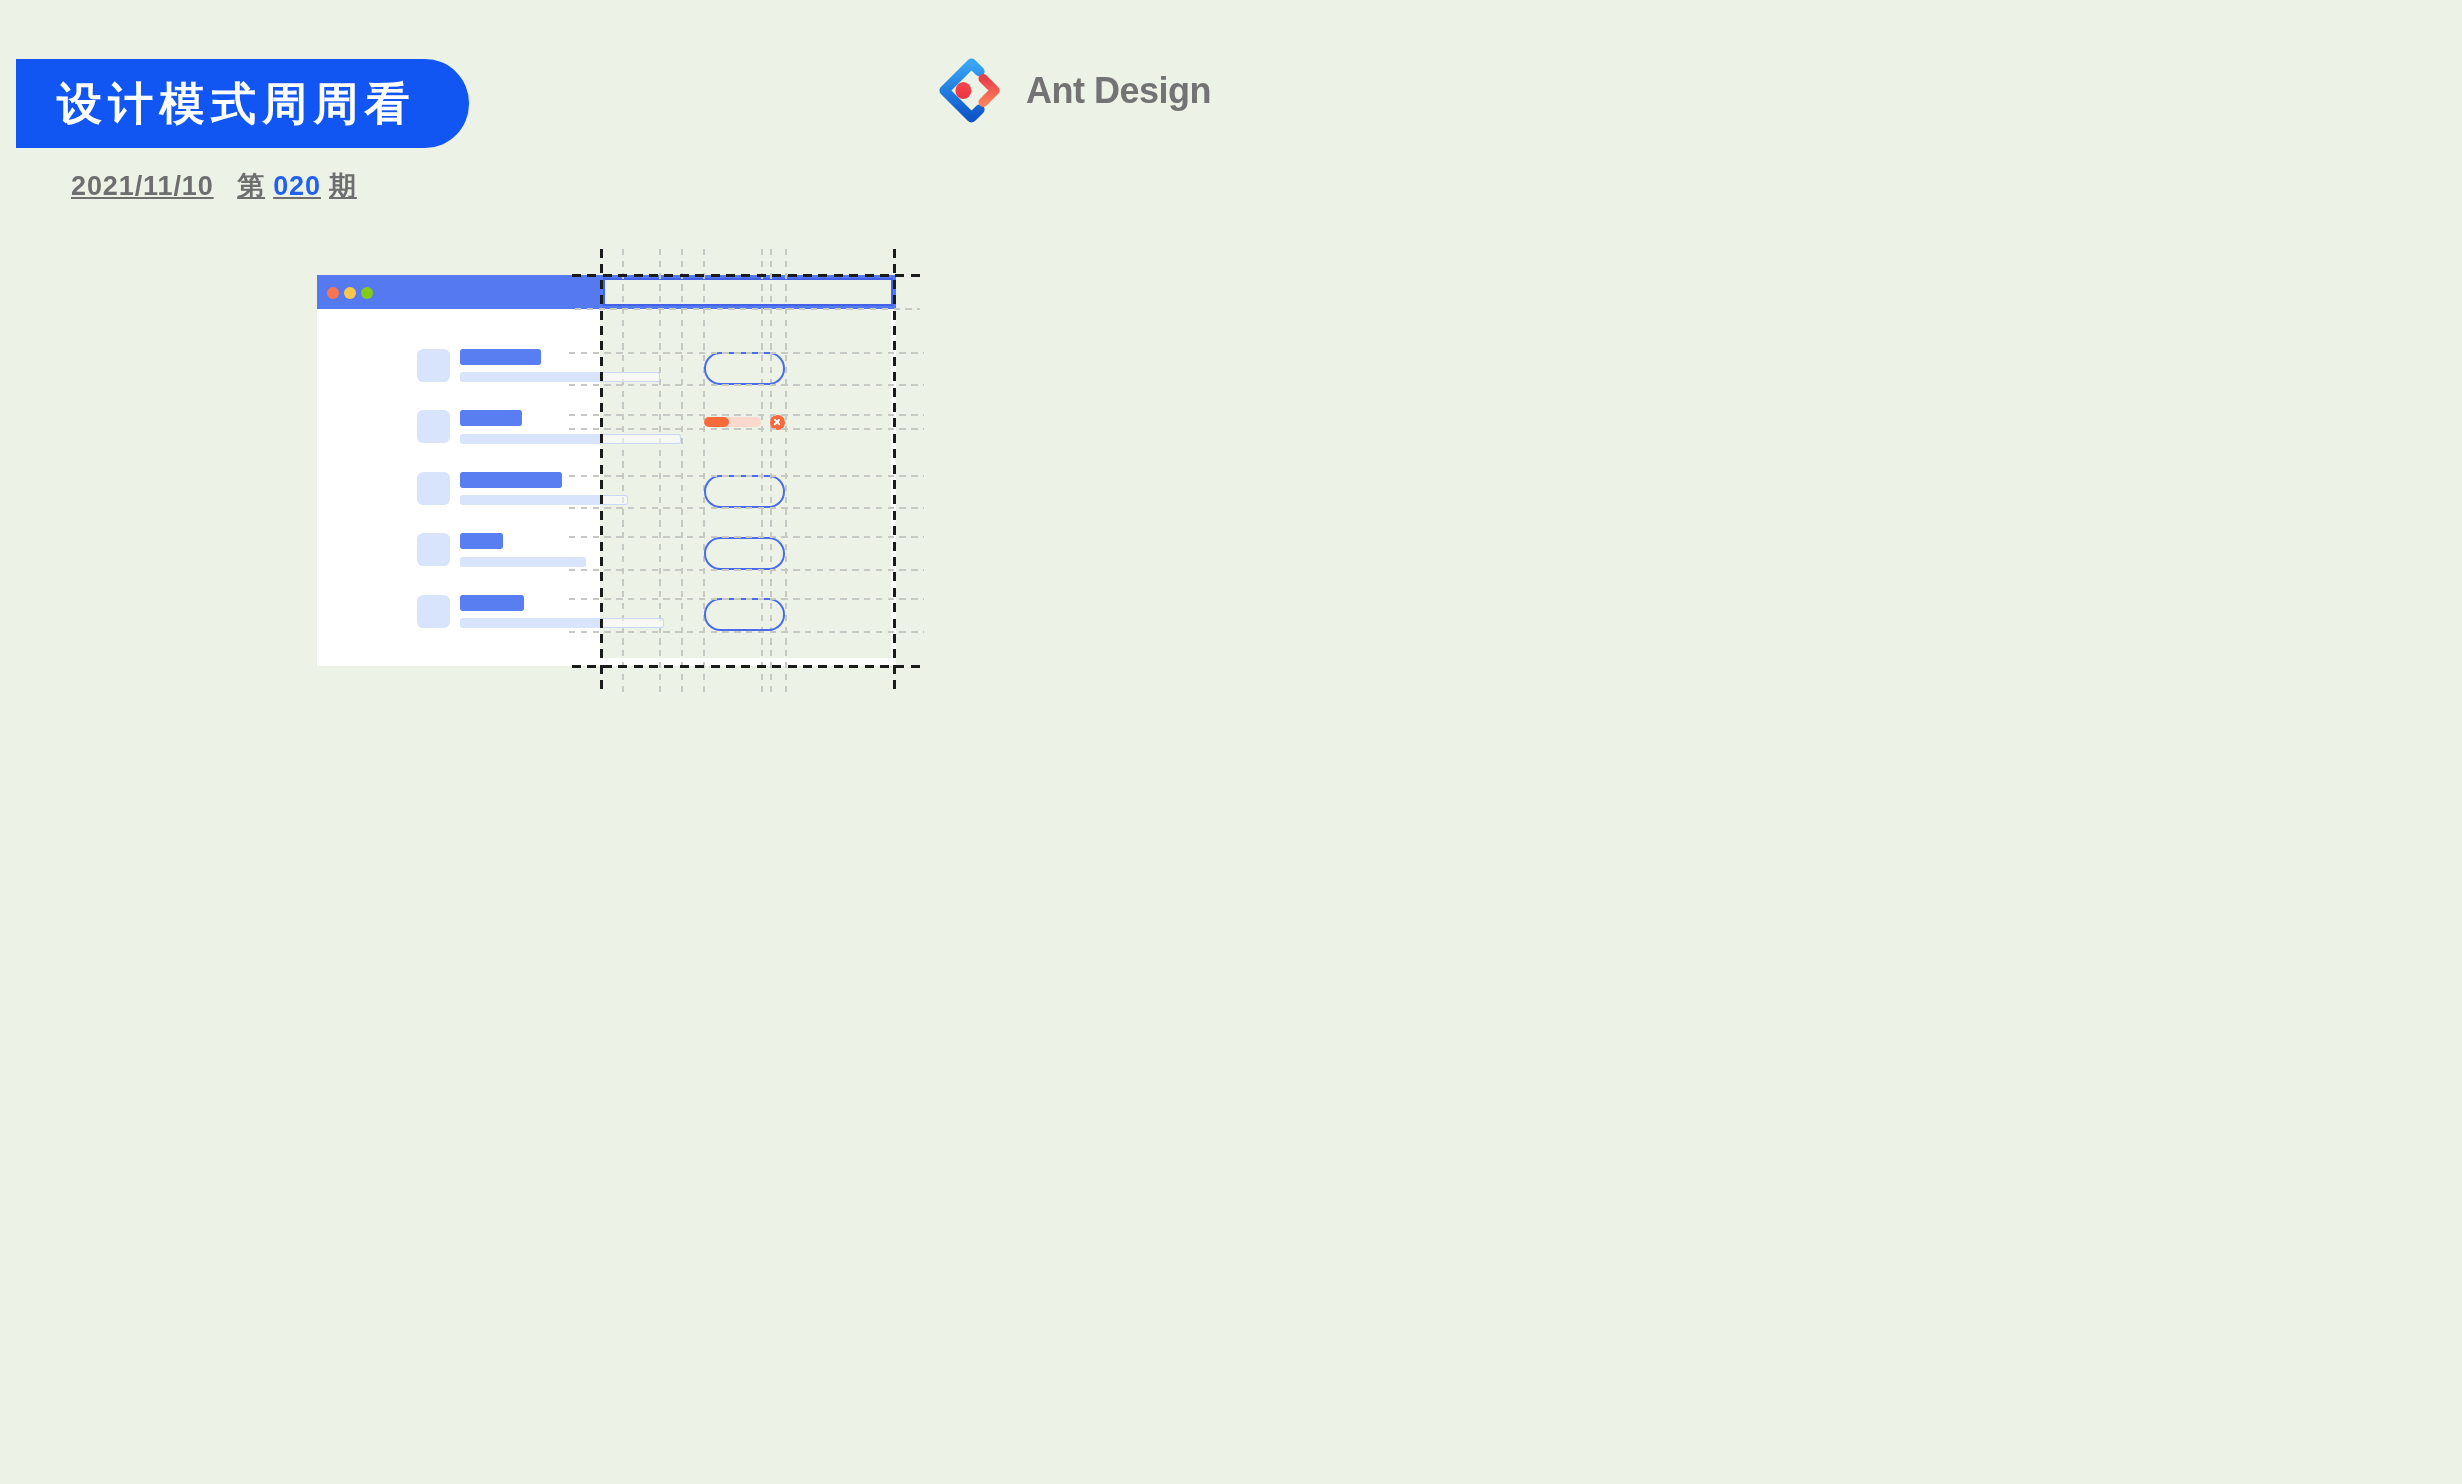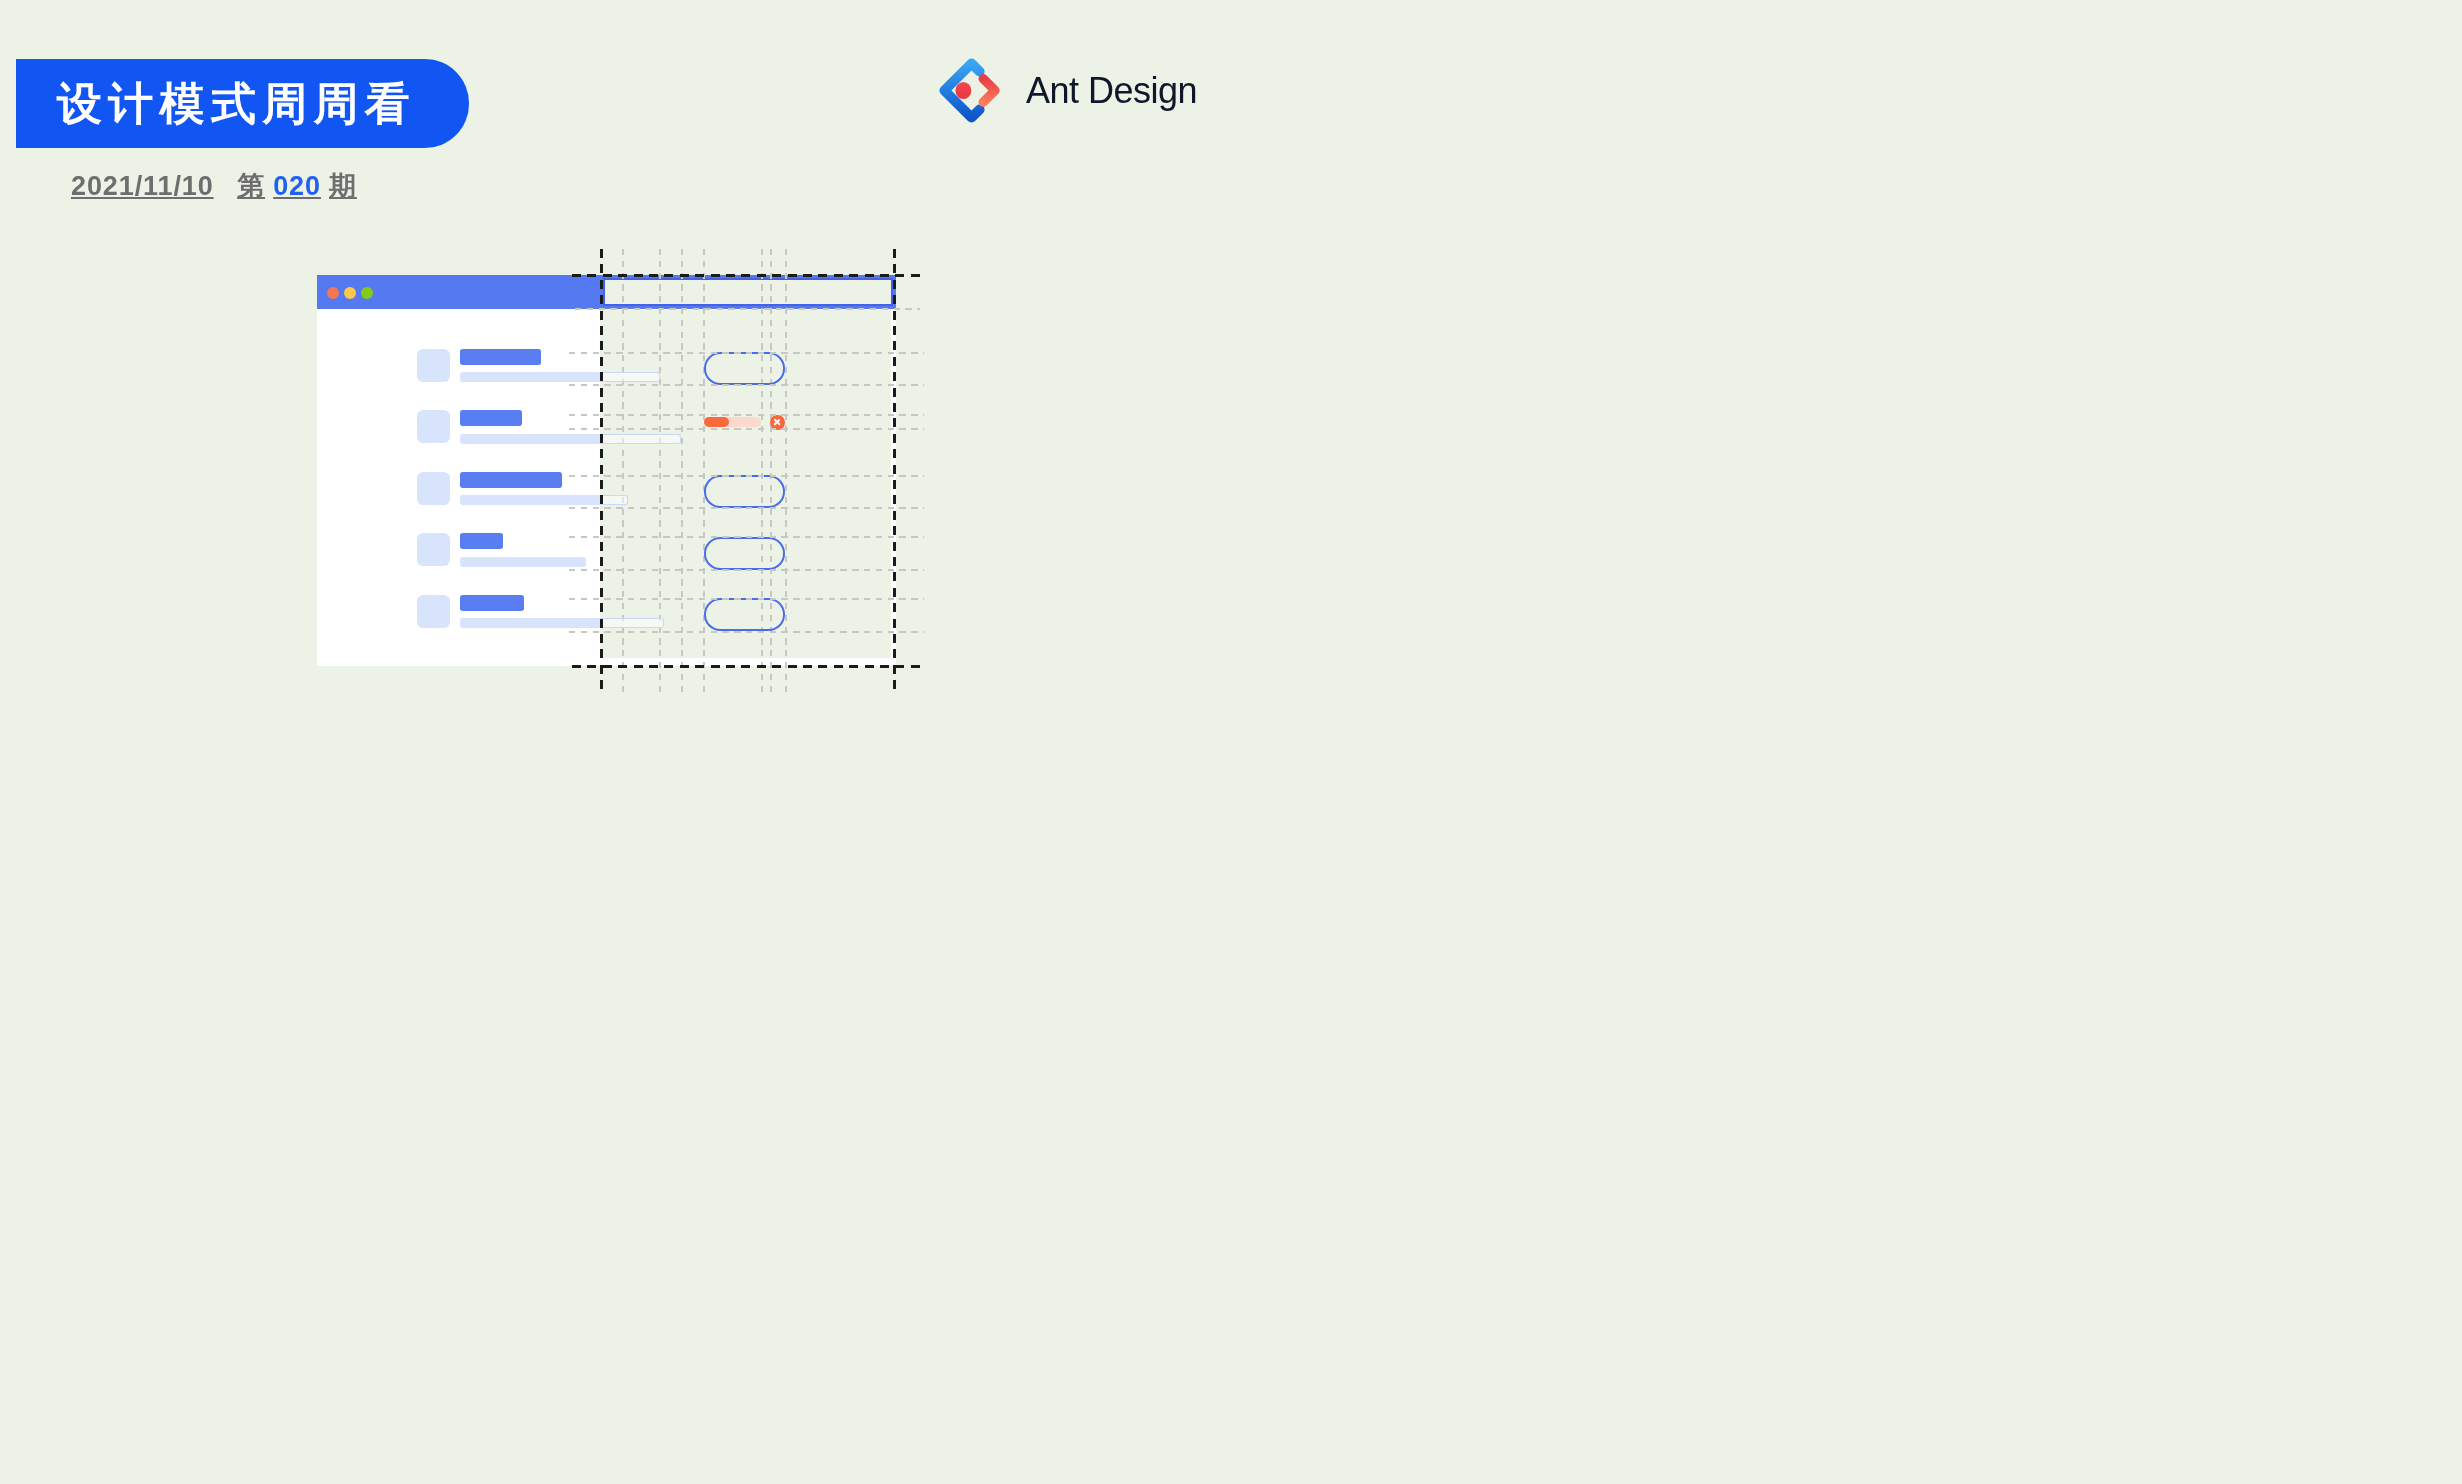--- a/index.html
+++ b/index.html
@@ -9,21 +9,21 @@
   
   .banner{left:16px;top:59px;width:453px;height:89px;border-radius:0 44px 44px 0;
           display:flex;align-items:center;padding-left:41px;}
   .banner span{color:#fff;font-size:45px;font-weight:800;letter-spacing:6.3px;line-height:1;}
   
   .issue{left:71px;top:168px;font-size:27px;font-weight:600;letter-spacing:0.9px;white-space:nowrap;text-decoration:underline;}
   .issue .gap{display:inline-block;width:23.5px;}
   .issue .sp{display:inline-block;width:8.1px;}
   
   .brand-icon{left:939px;top:58px;width:65px;height:65px;}
-  .brand-name{left:1026px;top:67px;font-size:36px;font-weight:400;letter-spacing:-0.5px;color:#0f172a;line-height:47px;}
+  .brand-name{left:1026px;top:67px;font-size:36px;font-weight:700;letter-spacing:-0.5px;color:#737373;line-height:47px;}
   
   #art{left:0;top:0;width:1231px;height:742px;}
 </style>
 </head>
 <body style="background: rgb(236, 242, 230);">
 
 <div class="canvas">
 
   <div class="abs banner" style="background: rgb(17, 86, 242);">
     <span style="color: rgb(255, 255, 255);">设计模式周周看</span>

